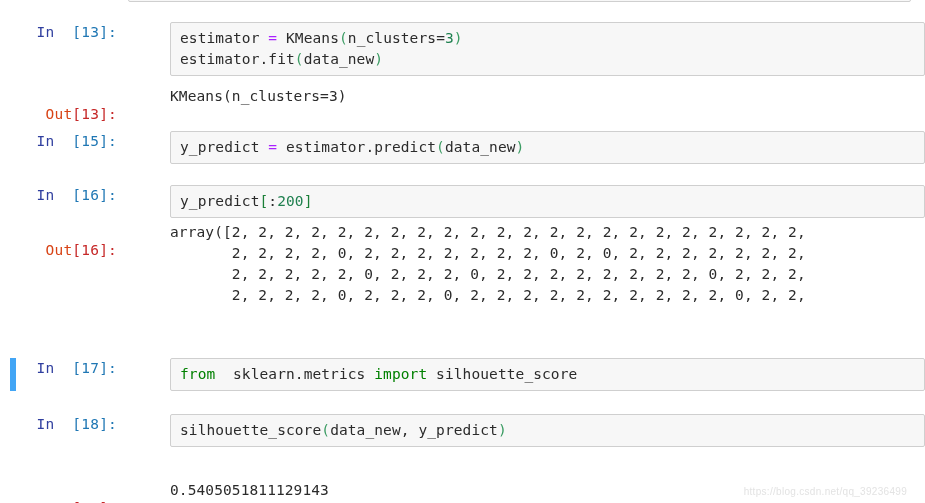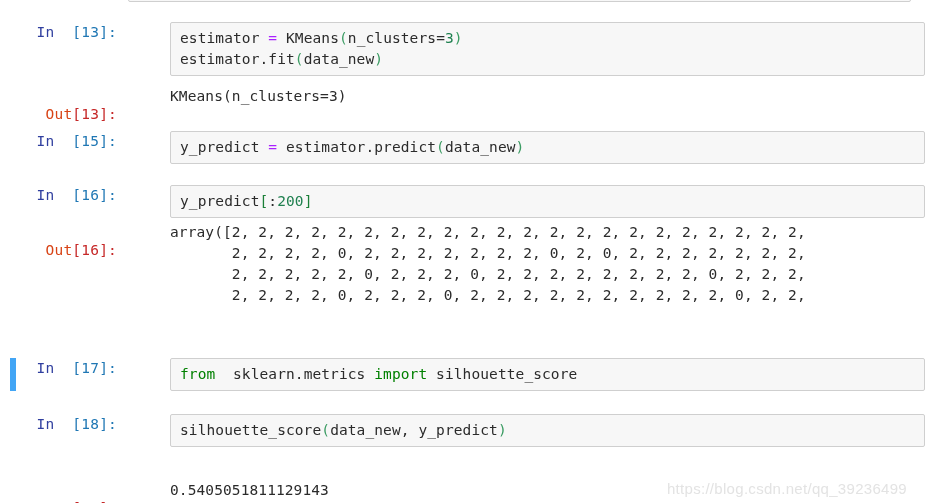--- a/index.html
+++ b/index.html
@@ -102,21 +102,21 @@
     border: 1px solid #cfcfcf;
     border-radius: 2px;
     box-sizing: border-box;
   }
 
   #watermark {
     position: absolute;
     right: 18px;
     bottom: 6px;
     font-family: "Liberation Sans", sans-serif;
-    font-size: 15px;
+    font-size: 10px;
     color: #e3e3e3;
     letter-spacing: 0.3px;
     white-space: pre;
   }
 </style>
 </head>
 <body>
 
 <div id="notebook">
 

